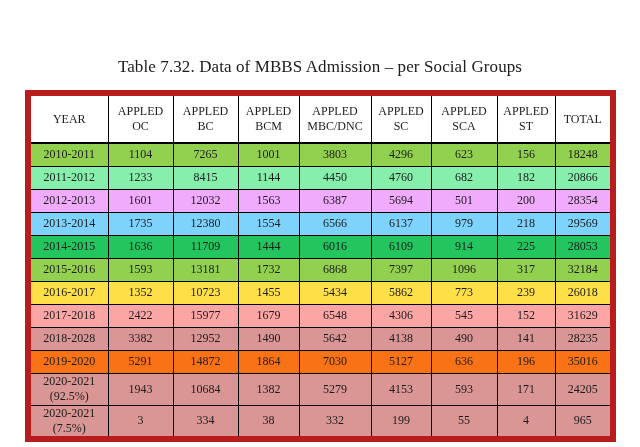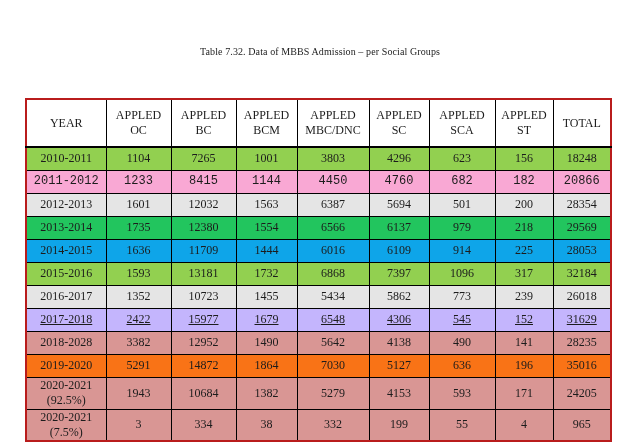--- a/index.html
+++ b/index.html
@@ -10,36 +10,36 @@
   body {
     position: relative;
     width: 640px;
     height: 447px;
     overflow: hidden;
     font-family: "Liberation Serif", "DejaVu Serif", serif;
     color: #1c1c1c;
   }
   .title-block {
     position: absolute;
-    top: 45px;
+    top: 56px;
     left: 0;
     width: 640px;
     text-align: center;
-    font-size: 10px;
+    font-size: 17px;
     line-height: 1.3;
     letter-spacing: 0.1px;
   }
   table.data-table {
     position: absolute;
     left: 25px;
-    top: 98px;
+    top: 90px;
     width: 585px;
     border-collapse: collapse;
     table-layout: fixed;
-    border: 2px solid #b91c1c;
+    border: 6px solid #b91c1c;
   }
   .data-table th,
   .data-table td {
     border: 1px solid #000;
     text-align: center;
     vertical-align: middle;
     padding: 0;
     font-size: 12px;
     font-weight: normal;
     white-space: pre-line;
@@ -103,54 +103,54 @@
         <td>2010-2011</td>
         <td>1104</td>
         <td>7265</td>
         <td>1001</td>
         <td>3803</td>
         <td>4296</td>
         <td>623</td>
         <td>156</td>
         <td>18248</td>
       </tr>
-      <tr style="background: #f9a8d4; font-family: Liberation Mono, monospace;">
+      <tr style="background: #86efac;">
         <td>2011-2012</td>
         <td>1233</td>
         <td>8415</td>
         <td>1144</td>
         <td>4450</td>
         <td>4760</td>
         <td>682</td>
         <td>182</td>
         <td>20866</td>
       </tr>
-      <tr style="background: #e5e5e5;">
+      <tr style="background: #f0abfc;">
         <td>2012-2013</td>
         <td>1601</td>
         <td>12032</td>
         <td>1563</td>
         <td>6387</td>
         <td>5694</td>
         <td>501</td>
         <td>200</td>
         <td>28354</td>
       </tr>
-      <tr style="background: #22c55e;">
+      <tr style="background: #7dd3fc;">
         <td>2013-2014</td>
         <td>1735</td>
         <td>12380</td>
         <td>1554</td>
         <td>6566</td>
         <td>6137</td>
         <td>979</td>
         <td>218</td>
         <td>29569</td>
       </tr>
-      <tr style="background: #0ea5e9;">
+      <tr style="background: #22c55e;">
         <td>2014-2015</td>
         <td>1636</td>
         <td>11709</td>
         <td>1444</td>
         <td>6016</td>
         <td>6109</td>
         <td>914</td>
         <td>225</td>
         <td>28053</td>
       </tr>
@@ -158,32 +158,32 @@
         <td>2015-2016</td>
         <td>1593</td>
         <td>13181</td>
         <td>1732</td>
         <td>6868</td>
         <td>7397</td>
         <td>1096</td>
         <td>317</td>
         <td>32184</td>
       </tr>
-      <tr style="background: #e5e5e5;">
+      <tr style="background: #fde047;">
         <td>2016-2017</td>
         <td>1352</td>
         <td>10723</td>
         <td>1455</td>
         <td>5434</td>
         <td>5862</td>
         <td>773</td>
         <td>239</td>
         <td>26018</td>
       </tr>
-      <tr style="background: #c4b5fd; text-decoration: underline;">
+      <tr style="background: #fca5a5;">
         <td>2017-2018</td>
         <td>2422</td>
         <td>15977</td>
         <td>1679</td>
         <td>6548</td>
         <td>4306</td>
         <td>545</td>
         <td>152</td>
         <td>31629</td>
       </tr>

